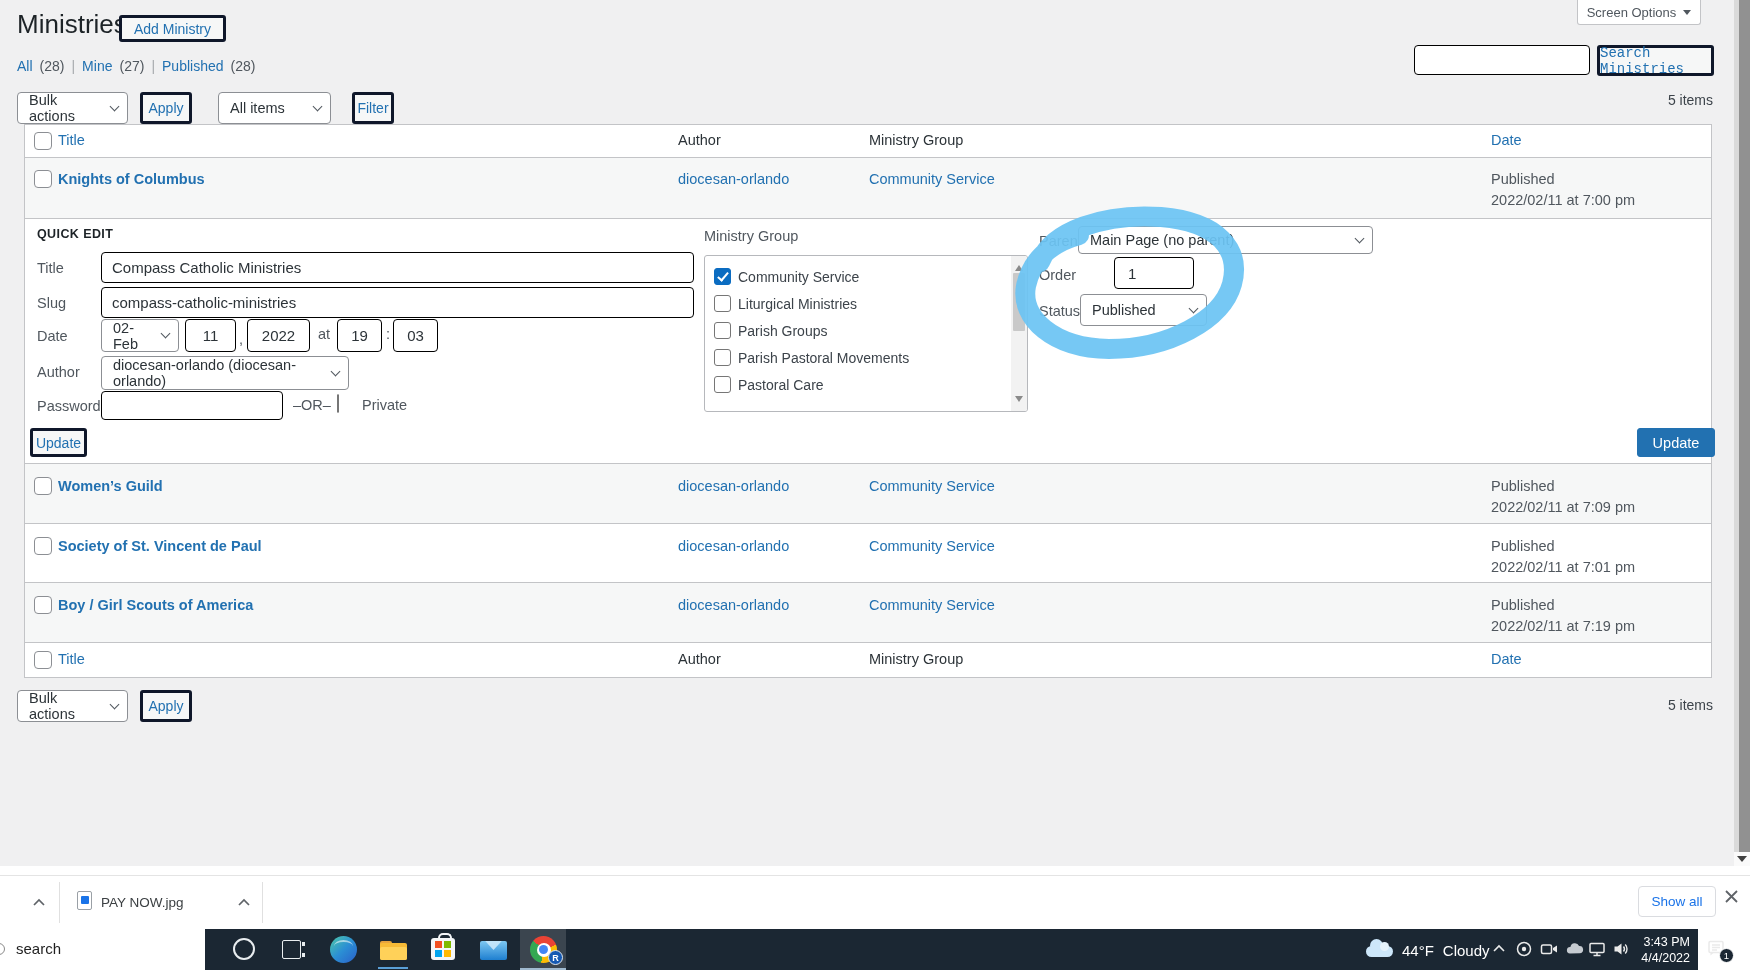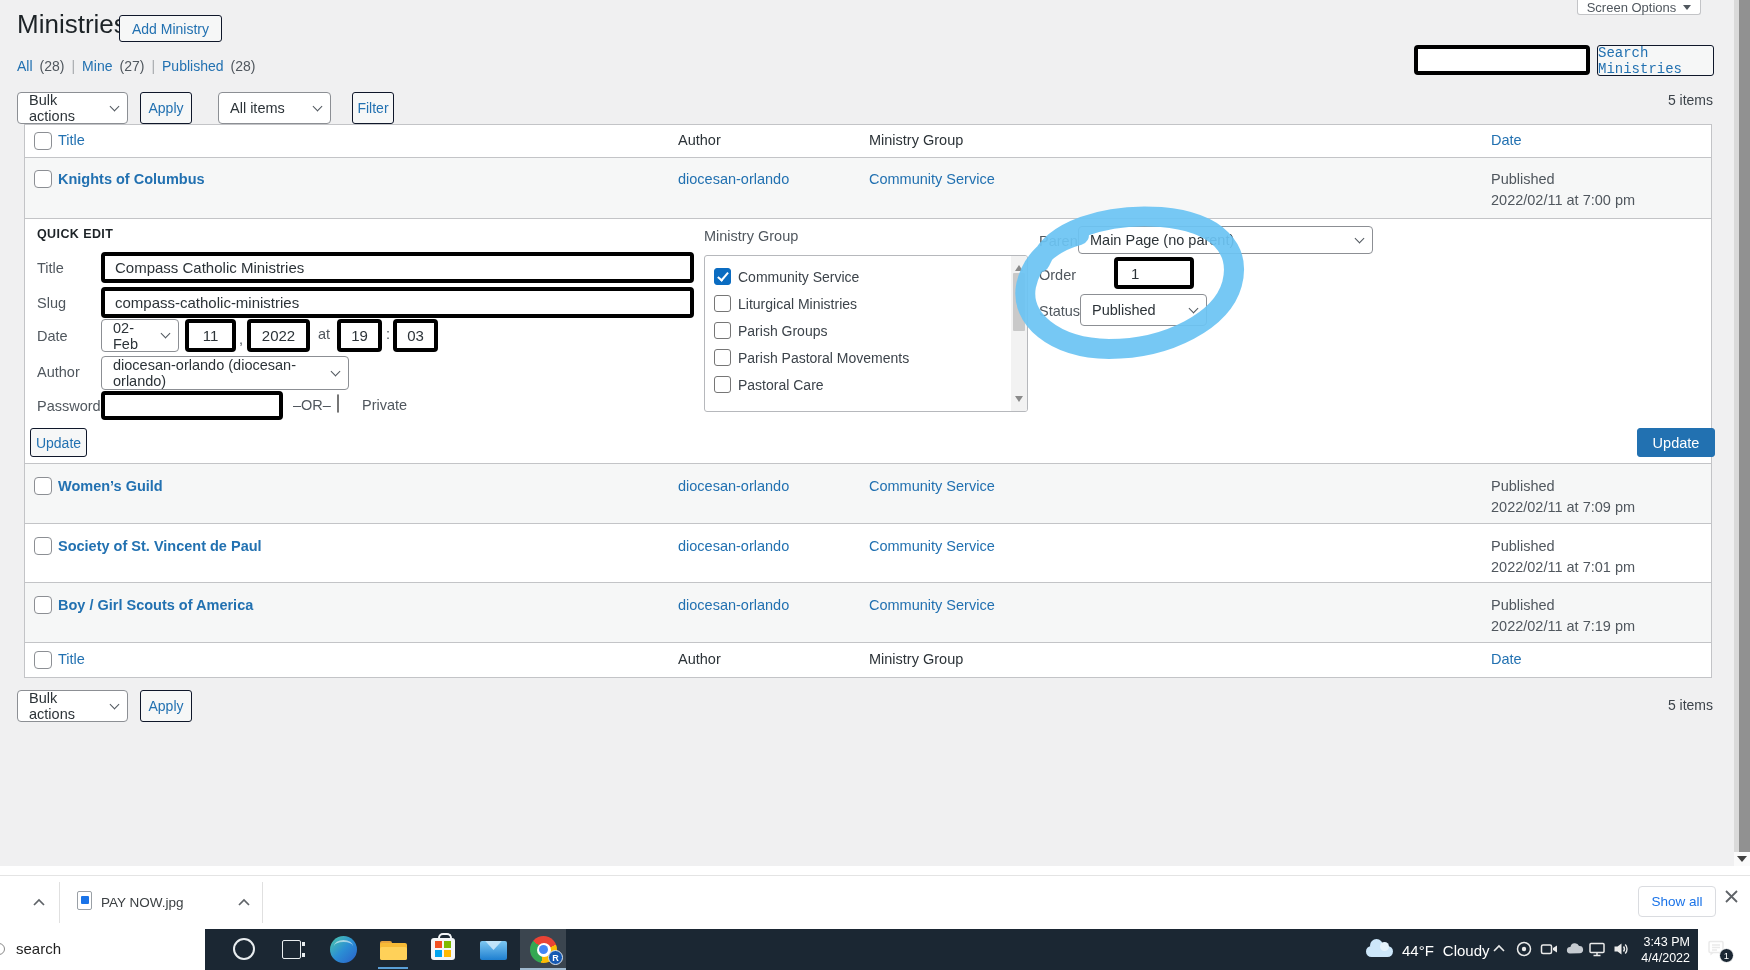--- a/index.html
+++ b/index.html
@@ -3,41 +3,41 @@
 <meta charset="utf-8">
 <style>
   * { margin:0; padding:0; box-sizing:border-box; }
   html,body { width:1750px; height:970px; }
   body { font-family:"Liberation Sans", sans-serif; position:relative; overflow:hidden; background:#fff; }
   .abs { position:absolute; }
 
   
   .wp { position:absolute; left:0; top:0; width:1734px; height:866px; background:#f0f0f1; overflow:hidden; }
 
-  .screen-options { left:1577px; top:0; width:124px; height:15px; background:#fff; border:1px solid #c3c4c7; border-top:none;
+  .screen-options { left:1577px; top:0; width:124px; height:25px; background:#fff; border:1px solid #c3c4c7; border-top:none;
     border-radius:0 0 3px 3px; display:flex; align-items:center; justify-content:center; gap:7px; font-size:13px; color:#50575e; cursor:pointer; }
   .tri-dn-sm { width:0; height:0; border:4px solid transparent; border-top:5px solid #50575e; margin-top:4px; }
 
   .page-title { left:17px; top:9px; font-size:26px; font-weight:400; color:#1d2327; }
-  .btn2 { background:#f6f7f7; border:1px solid #0f172a; color:#2271b1; border-radius:3px; font-size:14px;
+  .btn2 { background:#f6f7f7; border:3px solid #0f172a; color:#2271b1; border-radius:3px; font-size:14px;
     display:inline-flex; align-items:center; justify-content:center; cursor:pointer; }
   .btn1 { background:#2271b1; border:1px solid #2271b1; color:#fff; border-radius:3px; font-size:14px;
     display:inline-flex; align-items:center; justify-content:center; cursor:pointer; }
   .add-btn { left:119px; top:15px; height:27px; padding:0 12px; }
 
   .subsub { left:17px; top:58px; font-size:14px; color:#50575e; display:flex; gap:7px; align-items:center; }
   .subsub a { color:#2271b1; text-decoration:none; cursor:pointer; }
   .subsub .cnt { color:#50575e; }
   .subsub .sep { color:#a7aaad; }
 
   .sel { position:absolute; background:#fff; border:1px solid #8c8f94; border-radius:4px; display:flex; align-items:center;
     justify-content:space-between; padding:0 9px 0 11px; font-size:14.5px; color:#2c3338; cursor:pointer; }
   .chev { width:7px; height:7px; border-right:1.8px solid #50575e; border-bottom:1.8px solid #50575e; transform:rotate(45deg);
     margin-left:8px; margin-top:-4px; flex:0 0 auto; }
-  .inp { position:absolute; border:4px solid #000000; border-radius:4px; background:#fff; font:15px "Liberation Sans",sans-serif;
+  .inp { position:absolute; border:1px solid #000000; border-radius:4px; background:#fff; font:15px "Liberation Sans",sans-serif;
     color:#2c3338; padding:0 10px; outline:none; }
   .inp.center { text-align:center; padding:0 4px; }
 
   .search-inp { left:1414px; top:45px; width:176px; height:30px; }
   .search-btn { left:1597px; top:45px; width:117px; height:31px;font-family:Liberation Mono, monospace; }
   .items-count { top:92px; right:21px; font-size:14px; color:#3c434a; }
   .items-count-b { top:697px; right:21px; font-size:14px; color:#3c434a; }
 
   .bulk-sel  { left:17px;  top:92px;  width:111px; height:32px; }
   .apply-btn { left:140px; top:92px;  width:52px;  height:32px; }

